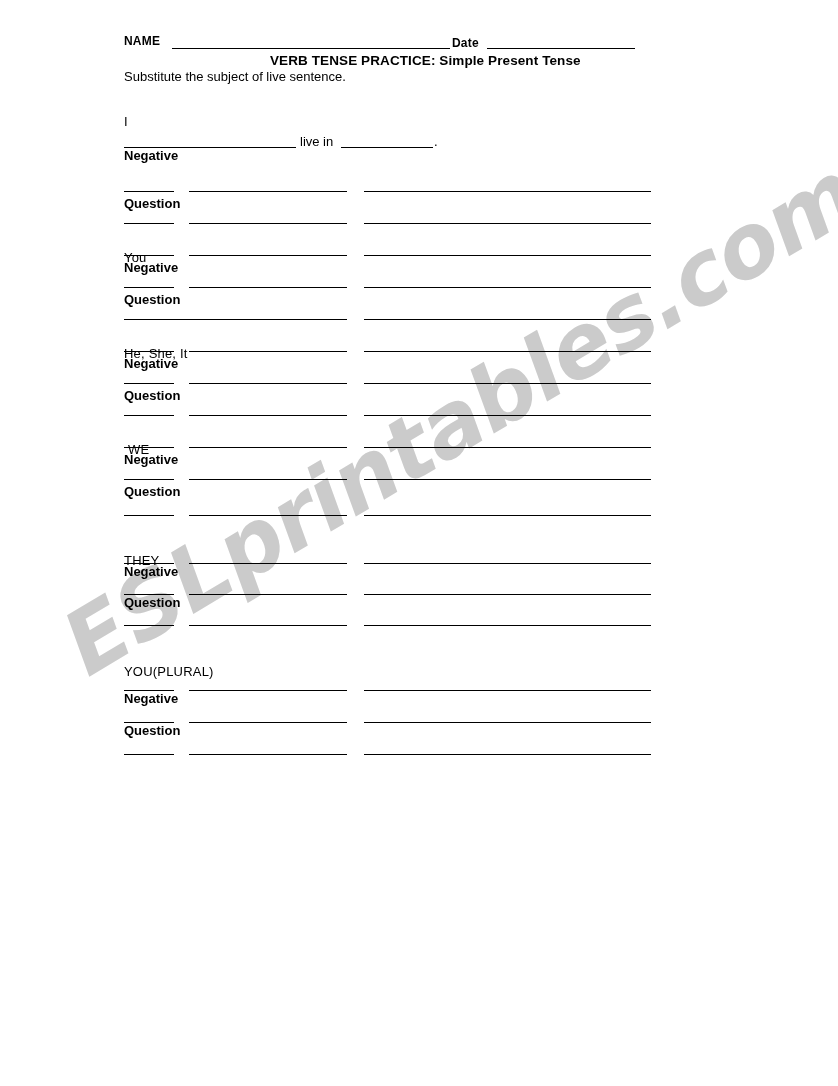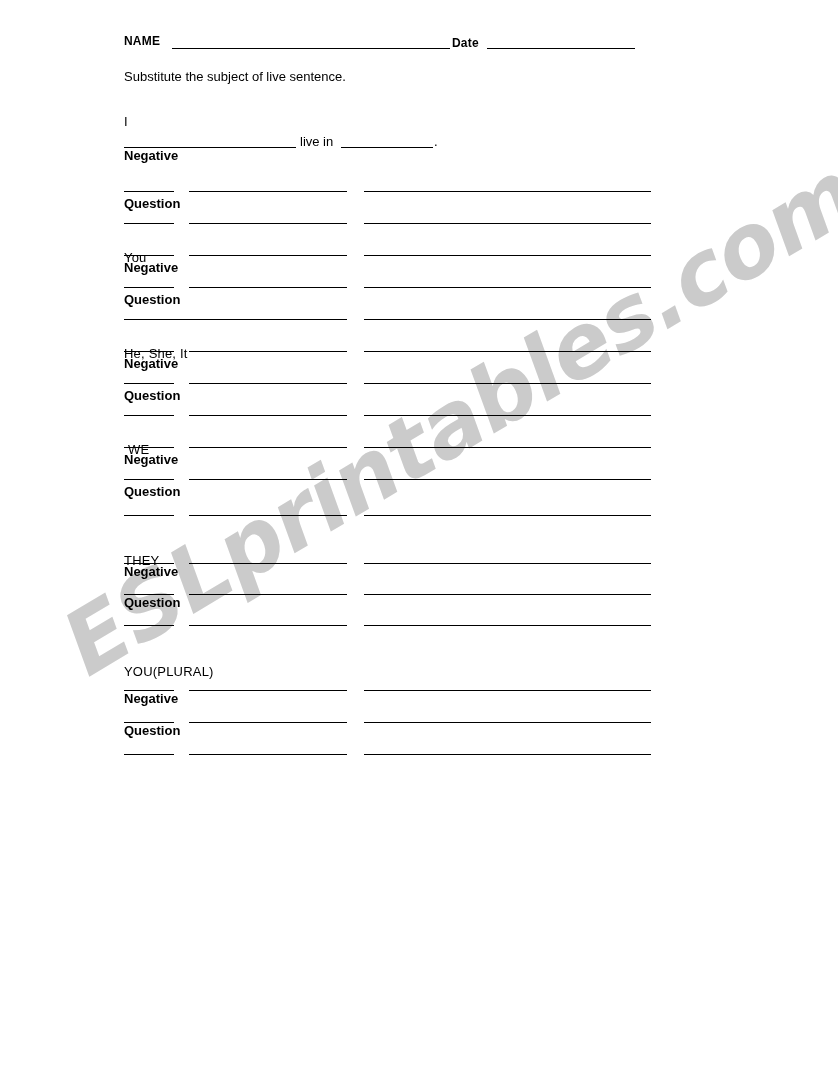--- a/index.html
+++ b/index.html
@@ -120,20 +120,21 @@
   </div>
 
   <div id="content">
 
     <div class="abs hdr-label" style="left:124px; top:34px;">NAME</div>
     <div class="rule" style="left:172px; top:48px; width:278px;"></div>
 
     <div class="abs hdr-label" style="left:452px; top:36px;">Date</div>
     <div class="rule" style="left:487px; top:48px; width:148px;"></div>
 
+    <div class="abs title" style="left:270px; top:53px;">VERB TENSE PRACTICE: Simple Present Tense</div>
 
     <div class="abs instruction" style="left:124px; top:69px;">Substitute the subject of live sentence.</div>
 
     <div class="abs ex-pronoun" style="left:124px; top:114px;">I</div>
 
     <div class="rule-thin" style="left:124px; top:147px; width:172px;"></div>
     <div class="abs ex-mid" style="left:300px; top:134px;text-align:right;">live in</div>
     <div class="rule-thin" style="left:341px; top:147px; width:92px;"></div>
     <div class="abs ex-mid" style="left:434px; top:134px;">.</div>
 

